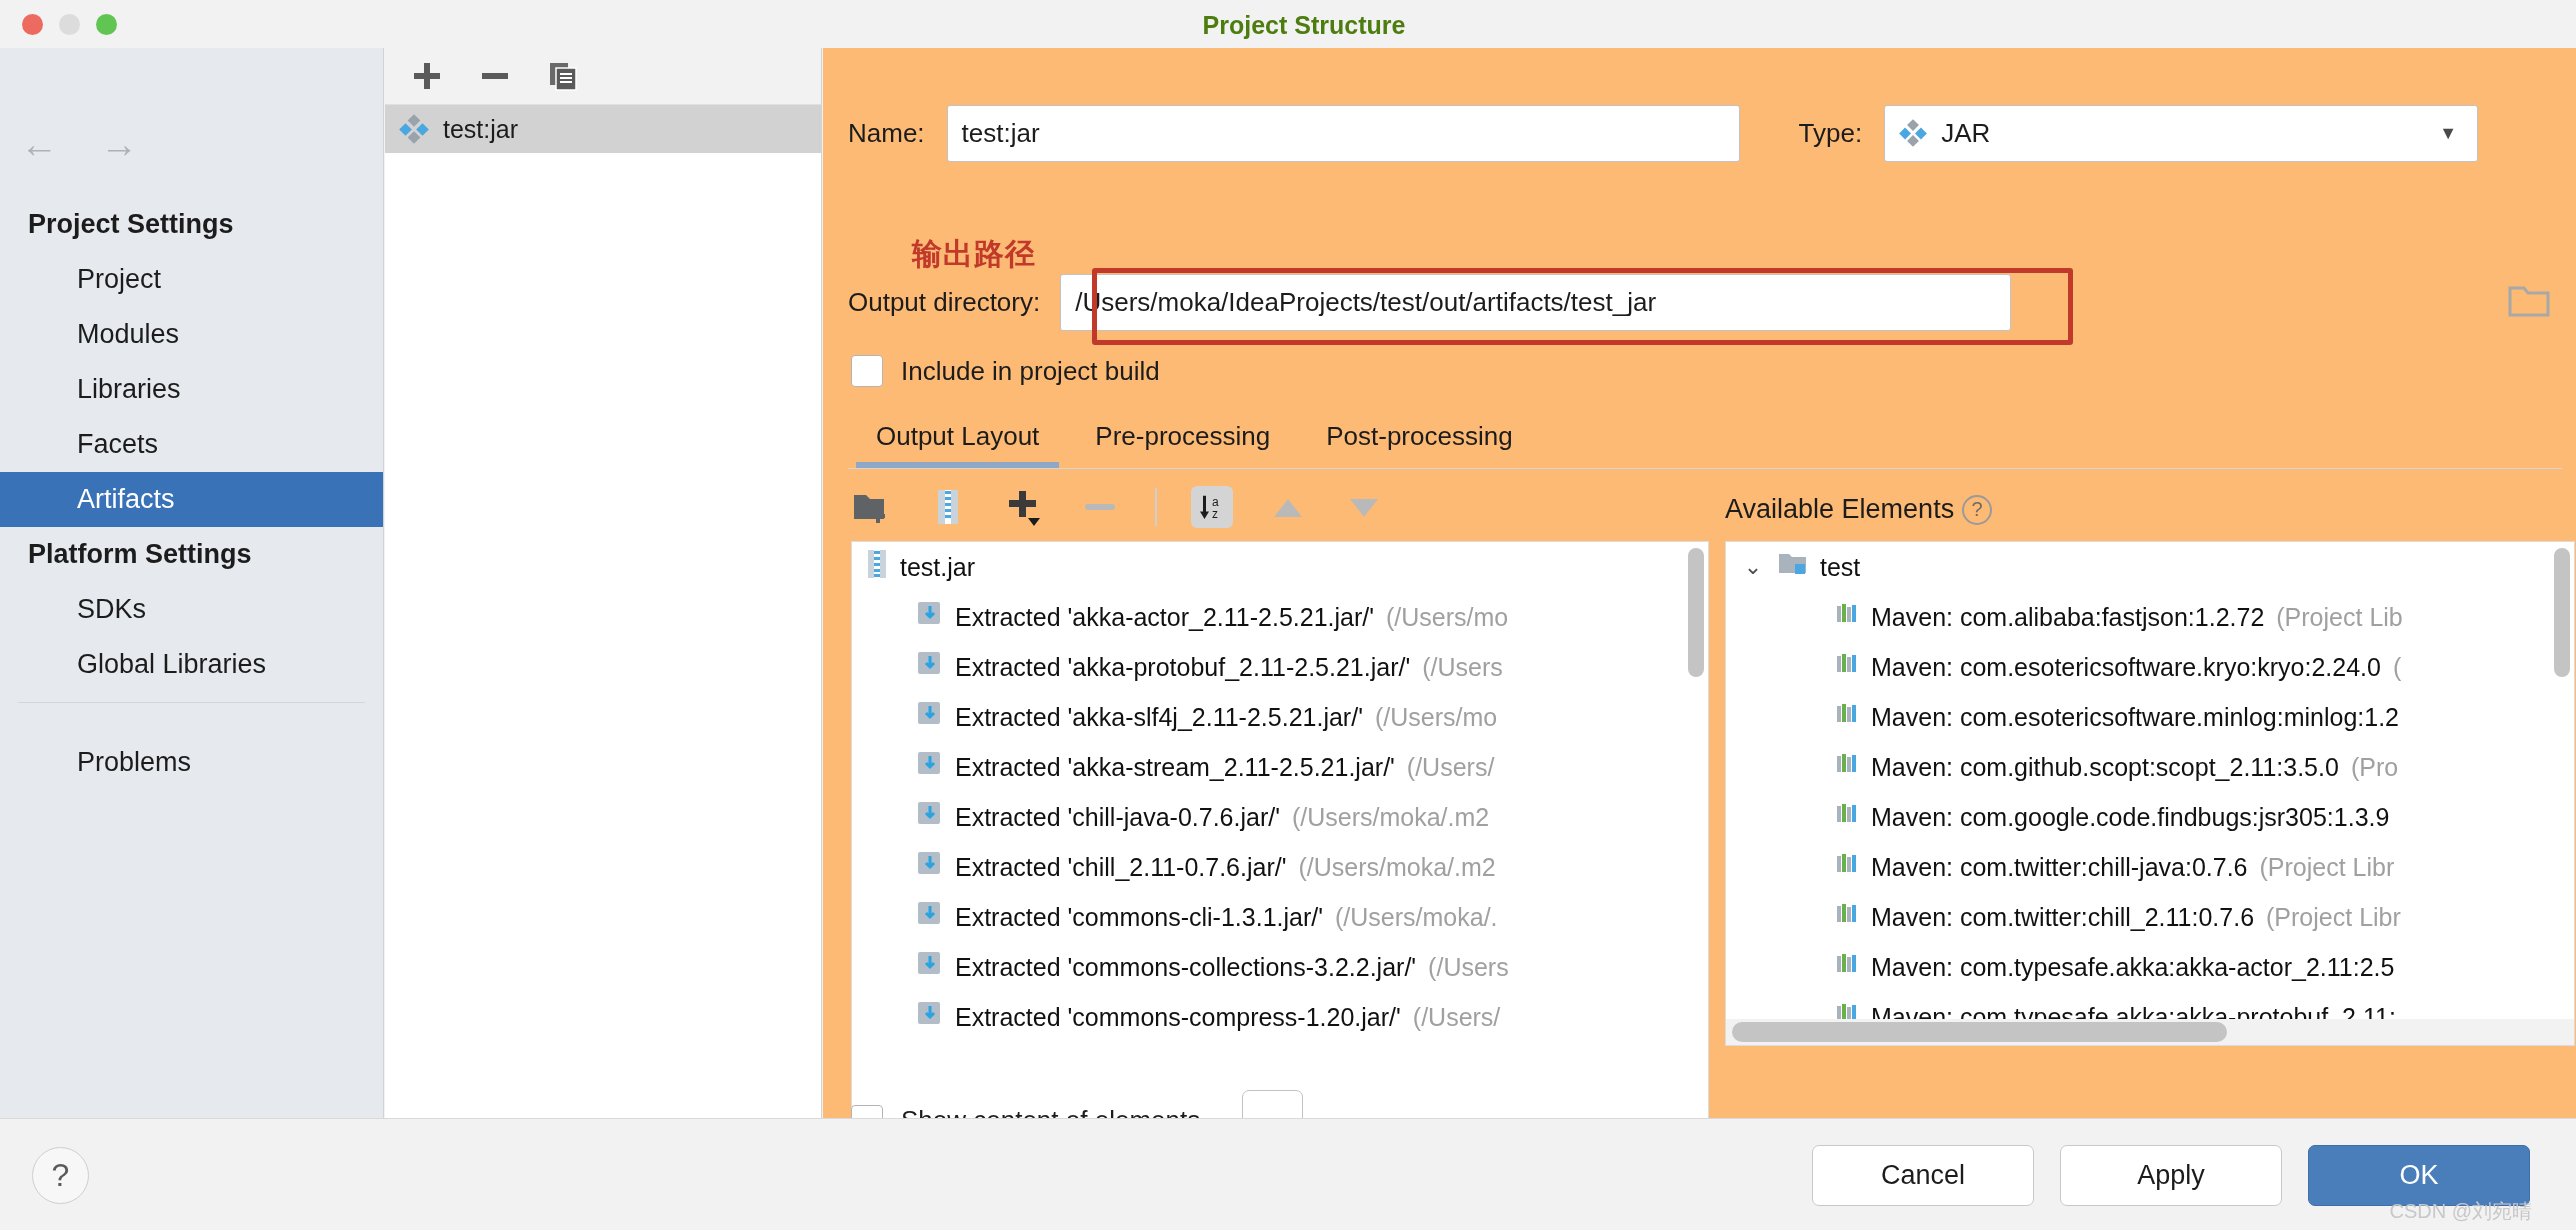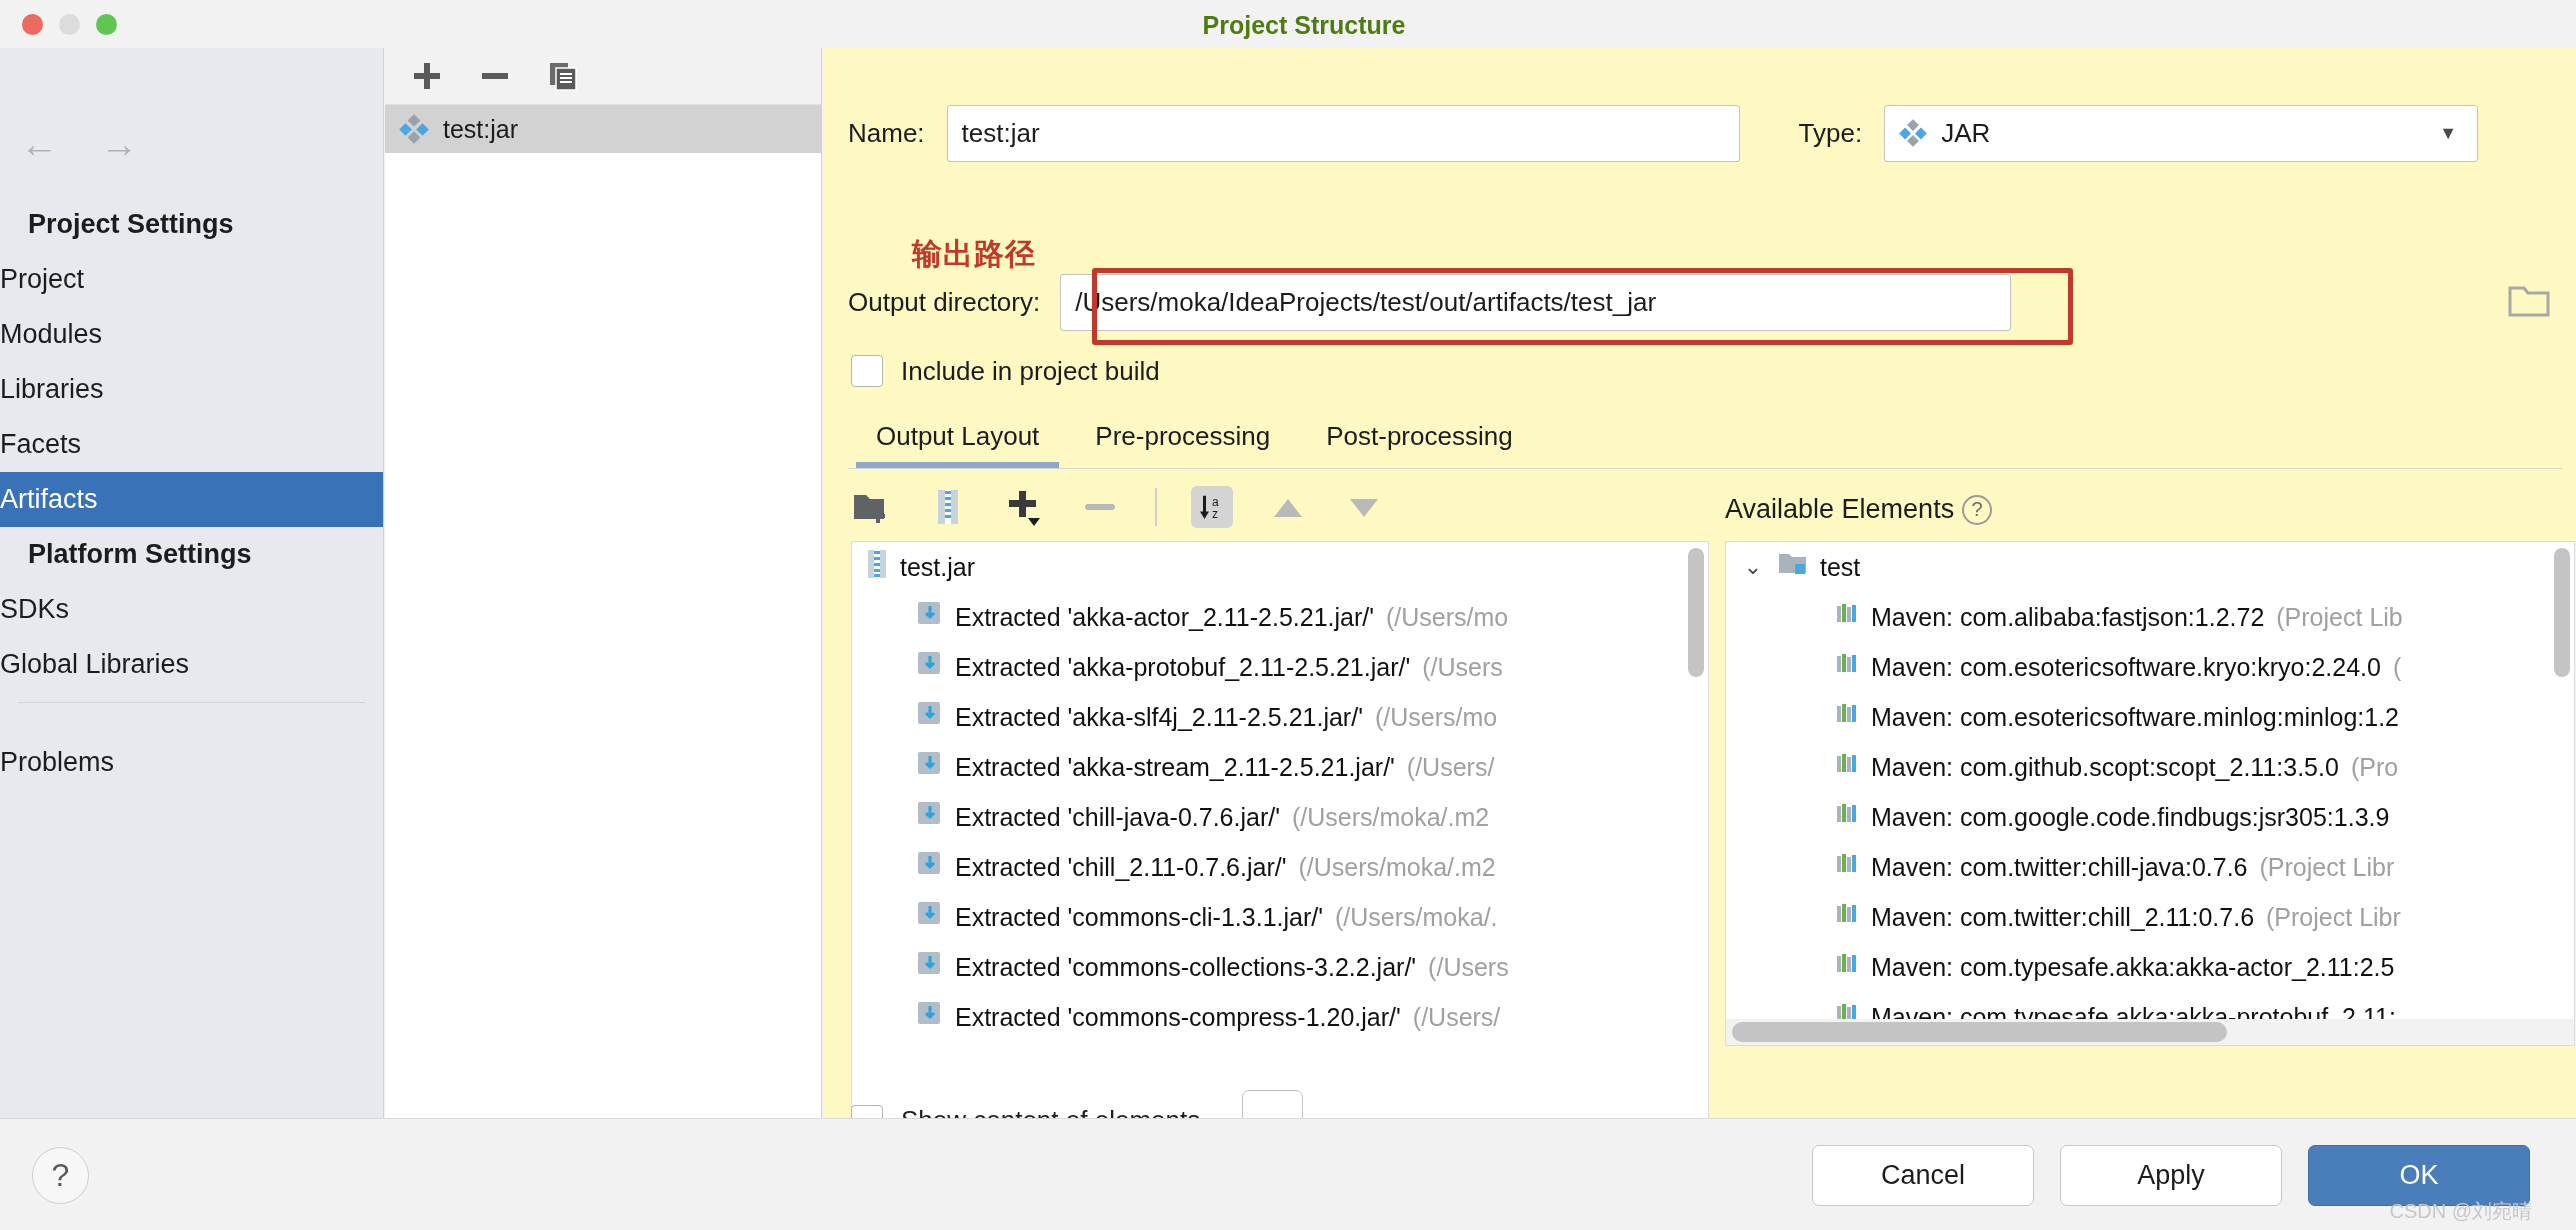--- a/index.html
+++ b/index.html
@@ -37,21 +37,21 @@
     border-right: 1px solid #d0d3d6;
   }
   .nav-arrows { position: absolute; top: 77px; left: 20px; display: flex; gap: 42px; }
   .arrow { font-size: 38px; color: #b0b3b6; line-height: 1; user-select: none; }
   .sb-group {
     font-size: 27px; font-weight: bold; color: #1c1c1c;
     padding-left: 28px; height: 55px; display: flex; align-items: center;
   }
   .sb-item {
     font-size: 27px; color: #1c1c1c;
-    height: 55px; display: flex; align-items: center;
+    padding-left: 77px; height: 55px; display: flex; align-items: center;
   }
   .sb-item.selected { background: #3a72b8; color: #ffffff; }
   .sb-spacer { height: 32px; }
   .sb-divider { height: 1px; background: #d4d7da; margin: 10px 18px 0 18px; }
 
   
   .artifact-panel {
     position: absolute; top: 48px; left: 385px;
     width: 437px; height: 1070px;
     background: #ffffff;
@@ -70,21 +70,21 @@
   .artifact-row {
     height: 48px; display: flex; align-items: center; gap: 14px;
     padding-left: 14px; background: #d2d2d2;
     font-size: 25px; color: #1c1c1c;
   }
 
   
   .main {
     position: absolute; top: 48px; left: 823px;
     width: 1753px; height: 1070px;
-    background: #fef9c3;
+    background: #fdba74;
   }
 
   .row-name { position: absolute; top: 57px; left: 25px; width: 1704px; display: flex; align-items: center; }
   .lbl { font-size: 26px; color: #1c1c1c; }
   .txtfield {
     background: #ffffff; border: 1px solid #c2c2c2; border-radius: 3px;
     height: 57px; display: flex; align-items: center; padding: 0 14px;
     font-size: 26px; color: #1c1c1c;
   }
   .type-combo {

